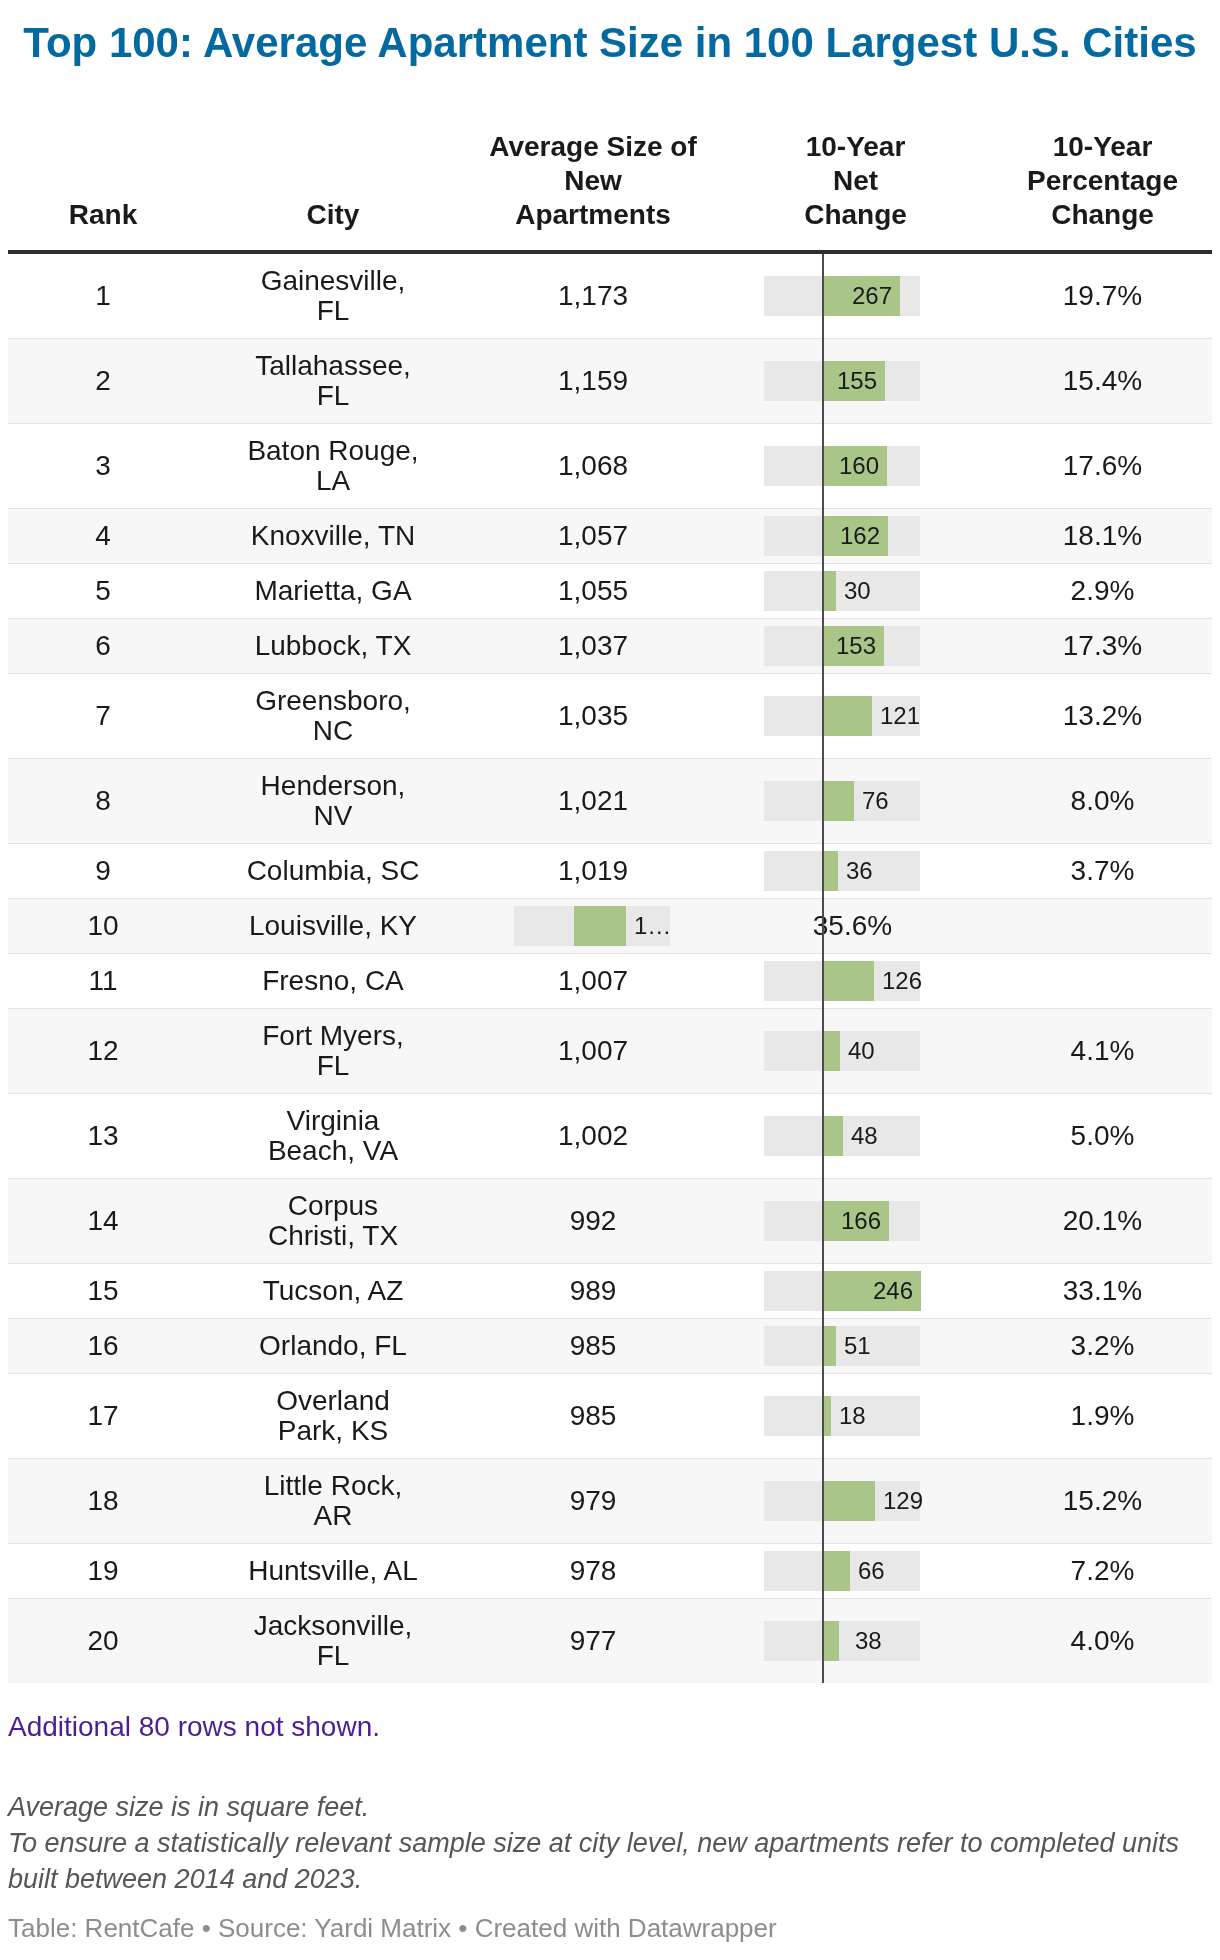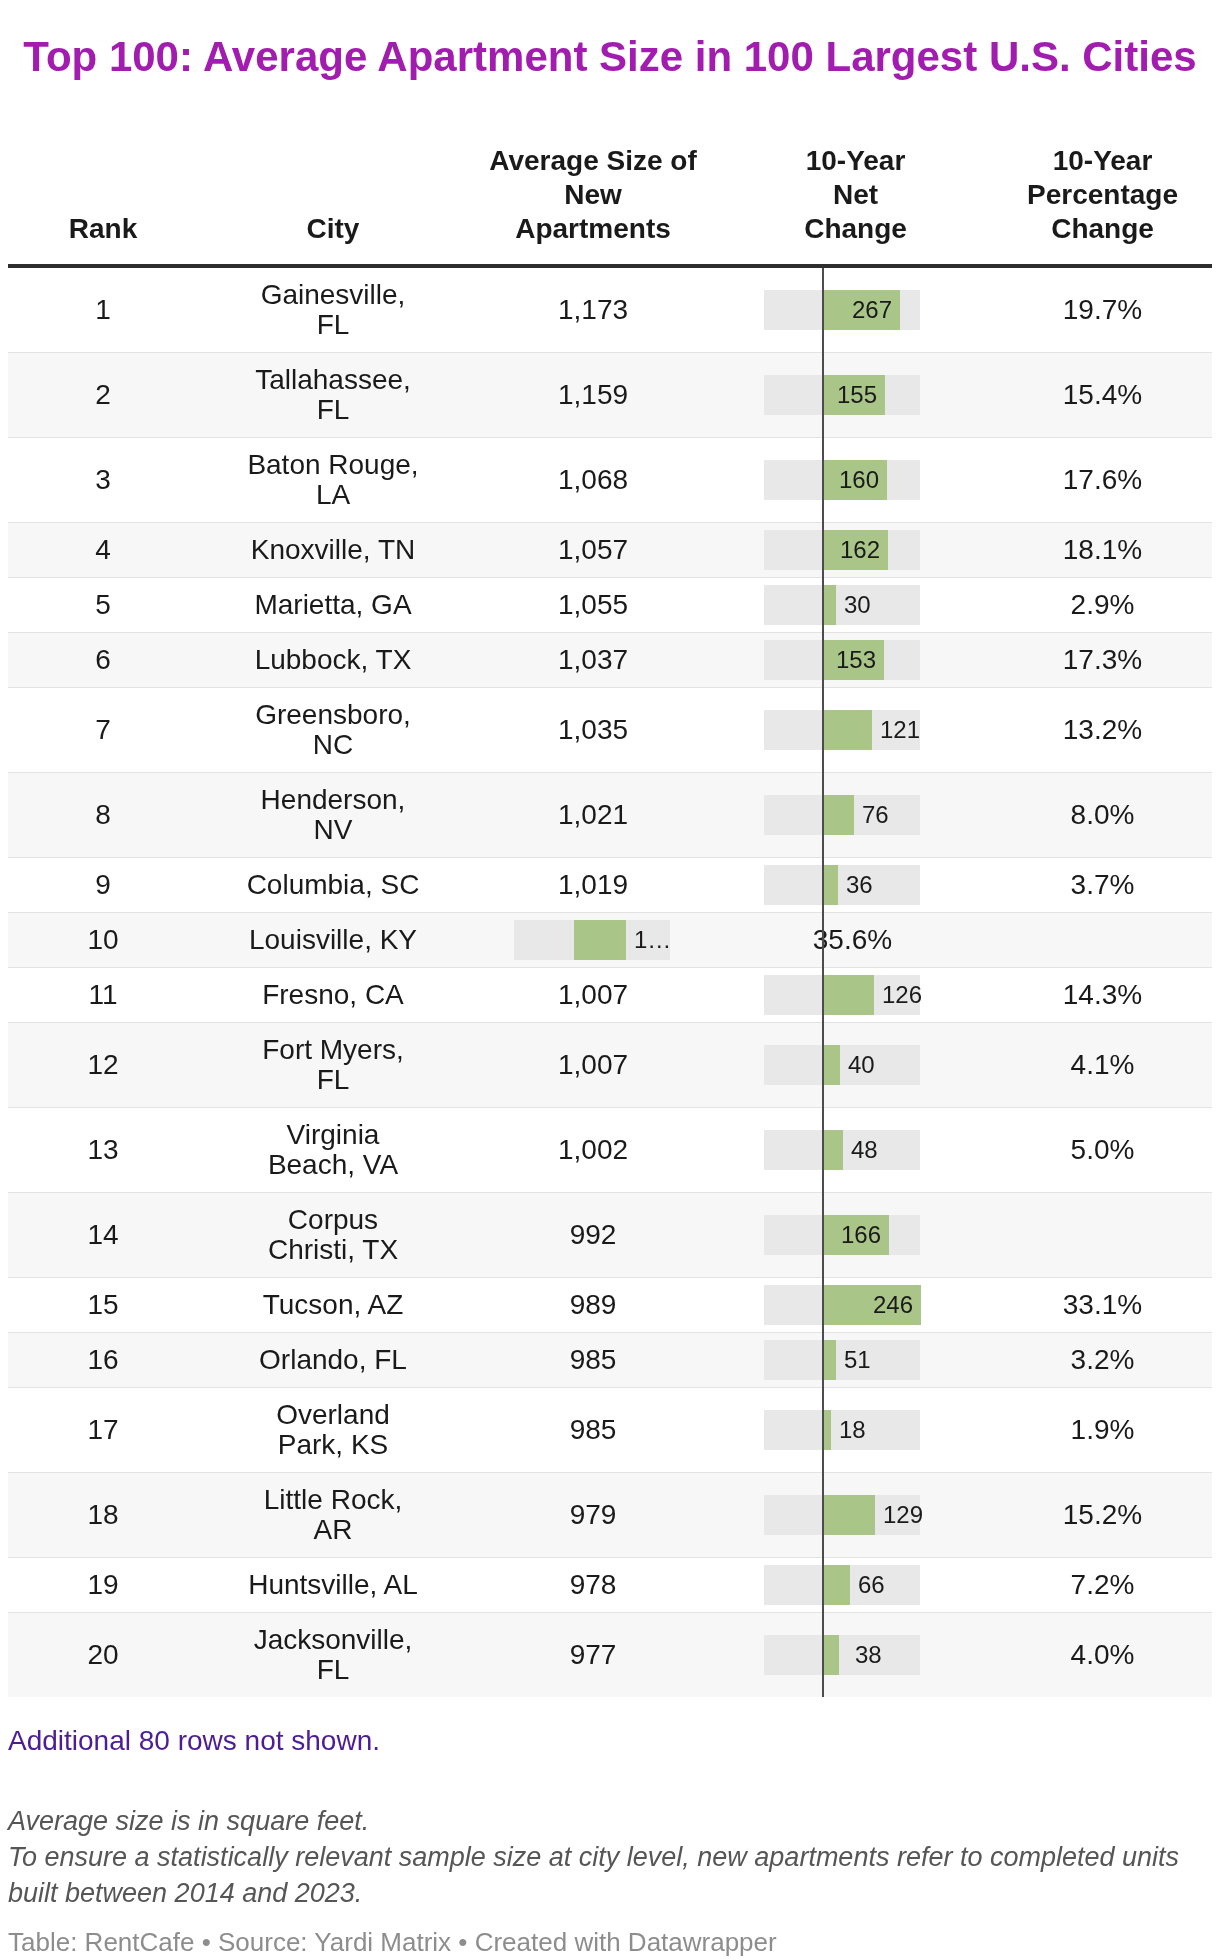--- a/index.html
+++ b/index.html
@@ -6,23 +6,23 @@
   html,body { background:#ffffff; }
   body {
     width:1220px; height:1960px;
     font-family:"Liberation Sans", sans-serif;
     color:#1a1a1a;
     overflow:hidden;
   }
   .page { padding:8px 8px 0 8px; width:1220px; }
 
   .title {
-    margin-top:20px;
+    margin-top:6px;
     font-size:42px; line-height:58px; font-weight:bold;
-    color:#a21caf; text-align:center;
+    color:#0369a1; text-align:center;
   }
 
   .thead {
     display:flex; align-items:flex-end;
     margin-top:58px; padding-bottom:18px;
     border-bottom:4px solid #2e2e2e;
   }
   .th {
     font-size:28px; font-weight:bold; line-height:34px;
     text-align:center; white-space:pre-line; color:#1a1a1a;
@@ -214,21 +214,20 @@
 
   <div class="row">
     <div class="cell col-rank rank-cell">11</div>
     <div class="cell col-city city-cell">Fresno, CA</div>
     <div class="cell col-size size-cell">1,007</div>
     <div class="bar-cell col-bar">
       <div class="bar-track"></div>
       <div class="bar-fill" style="width: 50px; background-color: rgb(169, 197, 136);"></div>
       <div class="bar-label" style="left: 164px; transform: translateY(-50%);">126</div>
     </div>
-    <div class="cell col-pct pct-cell">14.3%</div>
   </div>
 
   <div class="row alt">
     <div class="cell col-rank rank-cell">12</div>
     <div class="cell col-city city-cell">Fort Myers,
 FL</div>
     <div class="cell col-size size-cell">1,007</div>
     <div class="bar-cell col-bar">
       <div class="bar-track"></div>
       <div class="bar-fill" style="width: 16px; background-color: rgb(169, 197, 136);"></div>
@@ -253,20 +252,21 @@
   <div class="row alt">
     <div class="cell col-rank rank-cell">14</div>
     <div class="cell col-city city-cell">Corpus
 Christi, TX</div>
     <div class="cell col-size size-cell">992</div>
     <div class="bar-cell col-bar">
       <div class="bar-track"></div>
       <div class="bar-fill" style="width: 65px; background-color: rgb(169, 197, 136);"></div>
       <div class="bar-label" style="left: 163px; transform: translate(-100%, -50%);">166</div>
     </div>
+    <div class="cell col-pct pct-cell">20.1%</div>
   </div>
 
   <div class="row">
     <div class="cell col-rank rank-cell">15</div>
     <div class="cell col-city city-cell">Tucson, AZ</div>
     <div class="cell col-size size-cell">989</div>
     <div class="bar-cell col-bar">
       <div class="bar-track"></div>
       <div class="bar-fill" style="width: 97px; background-color: rgb(169, 197, 136);"></div>
       <div class="bar-label" style="left: 195px; transform: translate(-100%, -50%);">246</div>

